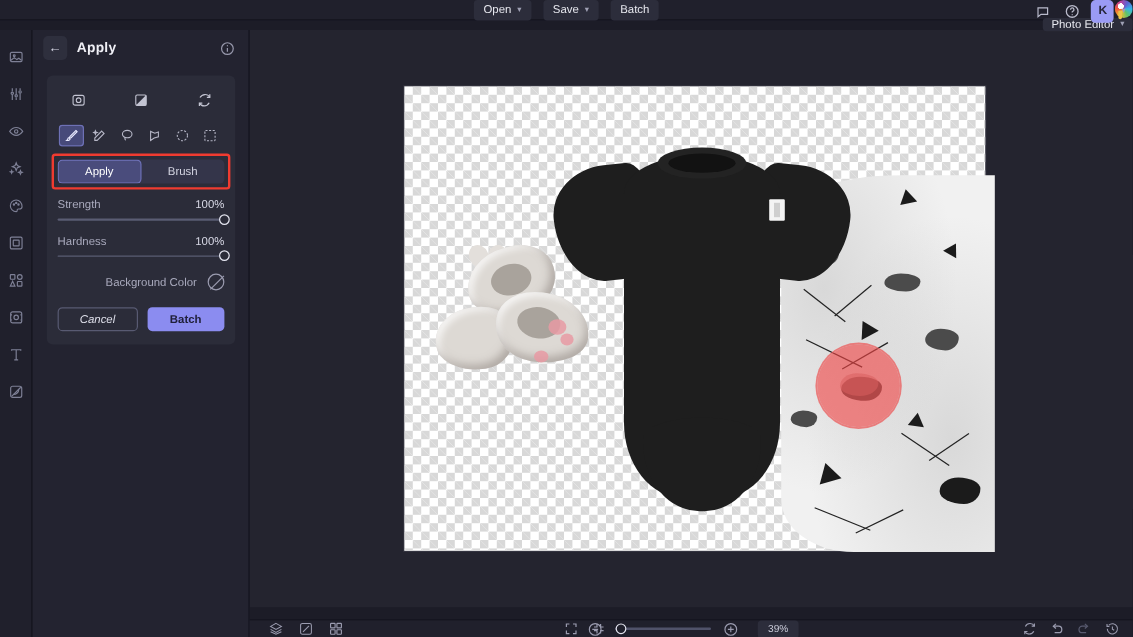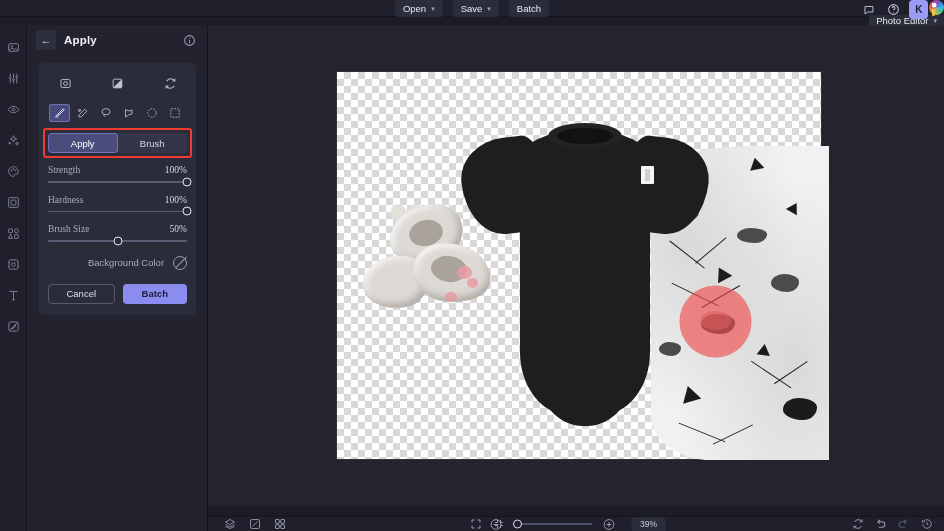--- a/index.html
+++ b/index.html
@@ -131,21 +131,21 @@
   }
   .segmented {
     display: flex; height: 20px; background: #34354a; border-radius: 4px; overflow: hidden;
   }
   .seg-btn {
     flex: 1; display: flex; align-items: center; justify-content: center;
     font-size: 9.5px; color: #d4d5e2; cursor: pointer;
   }
   .seg-btn.active { background: #4a4c7c; color: #ffffff; box-shadow: inset 0 0 0 1px #7073ba; border-radius: 4px; }
 
-  .slider-block { margin-top: 12px; font-family: Liberation Serif, serif; }
+  .slider-block { margin-top: 12px; }
   .slider-head {
     display: flex; justify-content: space-between; align-items: baseline;
     font-size: 9.5px; color: #a9aabd; margin-bottom: 6px;
   }
   .slider-val { color: #d5d6e3; font-size: 9.5px; }
   .track {
     position: relative; height: 1.5px; background: #5a5c73; border-radius: 1px;
   }
   .knob {
     position: absolute; top: 50%; width: 9px; height: 9px; border-radius: 50%;
@@ -163,21 +163,21 @@
   }
   .swatch-none::after {
     content:""; position: absolute; left: -1px; top: 5.5px; width: 16px; height: 1.2px;
     background: #9b9cb0; transform: rotate(-45deg);
   }
 
   .action-row { margin-top: 14px; display: flex; gap: 8px; }
   .btn-ghost {
     flex: 1; height: 20px; border-radius: 4px; background: transparent;
     border: 1px solid #585a72; color: #dedfea; font-size: 9.5px;
-    font-family: inherit; cursor: pointer;
+    font-family: inherit; cursor: pointer; font-style: italic;
   }
   .btn-accent {
     flex: 1; height: 20px; border-radius: 4px; background: #8b8cf0;
     border: none; color: #20203a; font-size: 9.5px; font-weight: bold;
     font-family: inherit; cursor: pointer;
   }
 
   
   .canvas-area {
     position: absolute; left: 208px; top: 25px; width: 736px; height: 481px;
@@ -537,29 +537,20 @@
       <div class="slider-block">
         <div class="slider-head">
           <span>Hardness</span>
           <span class="slider-val">100%</span>
         </div>
         <div class="track">
           <div class="knob" style="left:100%"></div>
         </div>
       </div>
 
-      <div class="slider-block">
-        <div class="slider-head">
-          <span>Brush Size</span>
-          <span class="slider-val">50%</span>
-        </div>
-        <div class="track">
-          <div class="knob" style="left:50%"></div>
-        </div>
-      </div>
 
       <div class="bgcolor-row">
         <span class="bgcolor-label">Background Color</span>
         <span class="swatch-none"></span>
       </div>
 
       <div class="action-row">
         <button class="btn-ghost">Cancel</button>
         <button class="btn-accent">Batch</button>
       </div>

